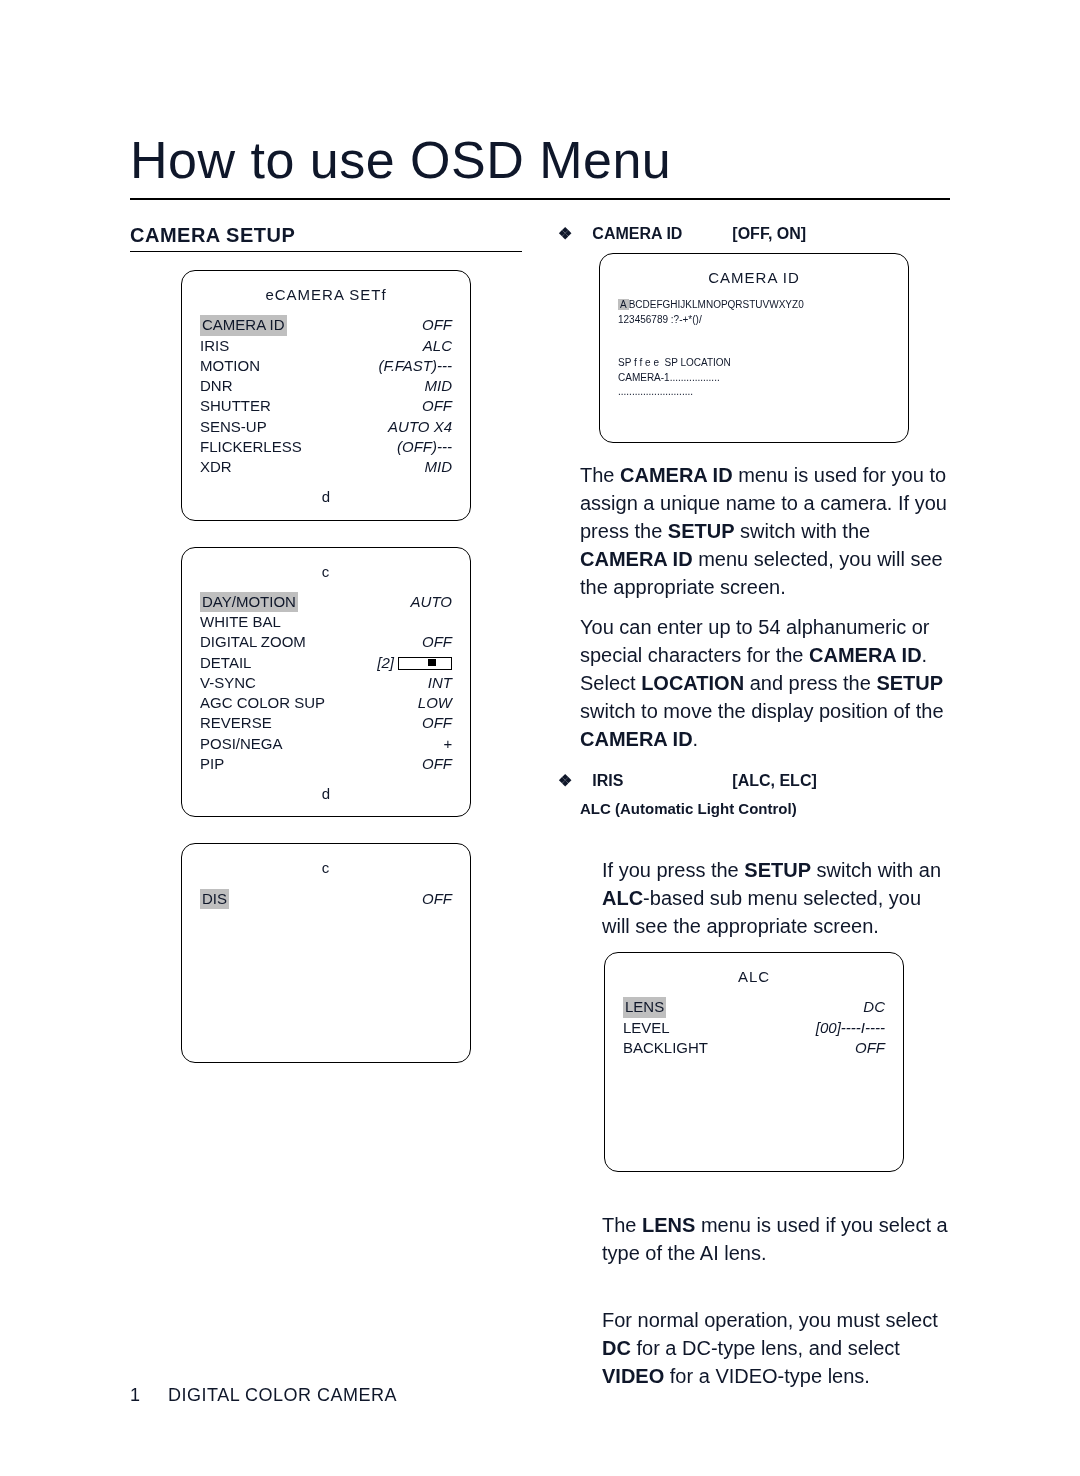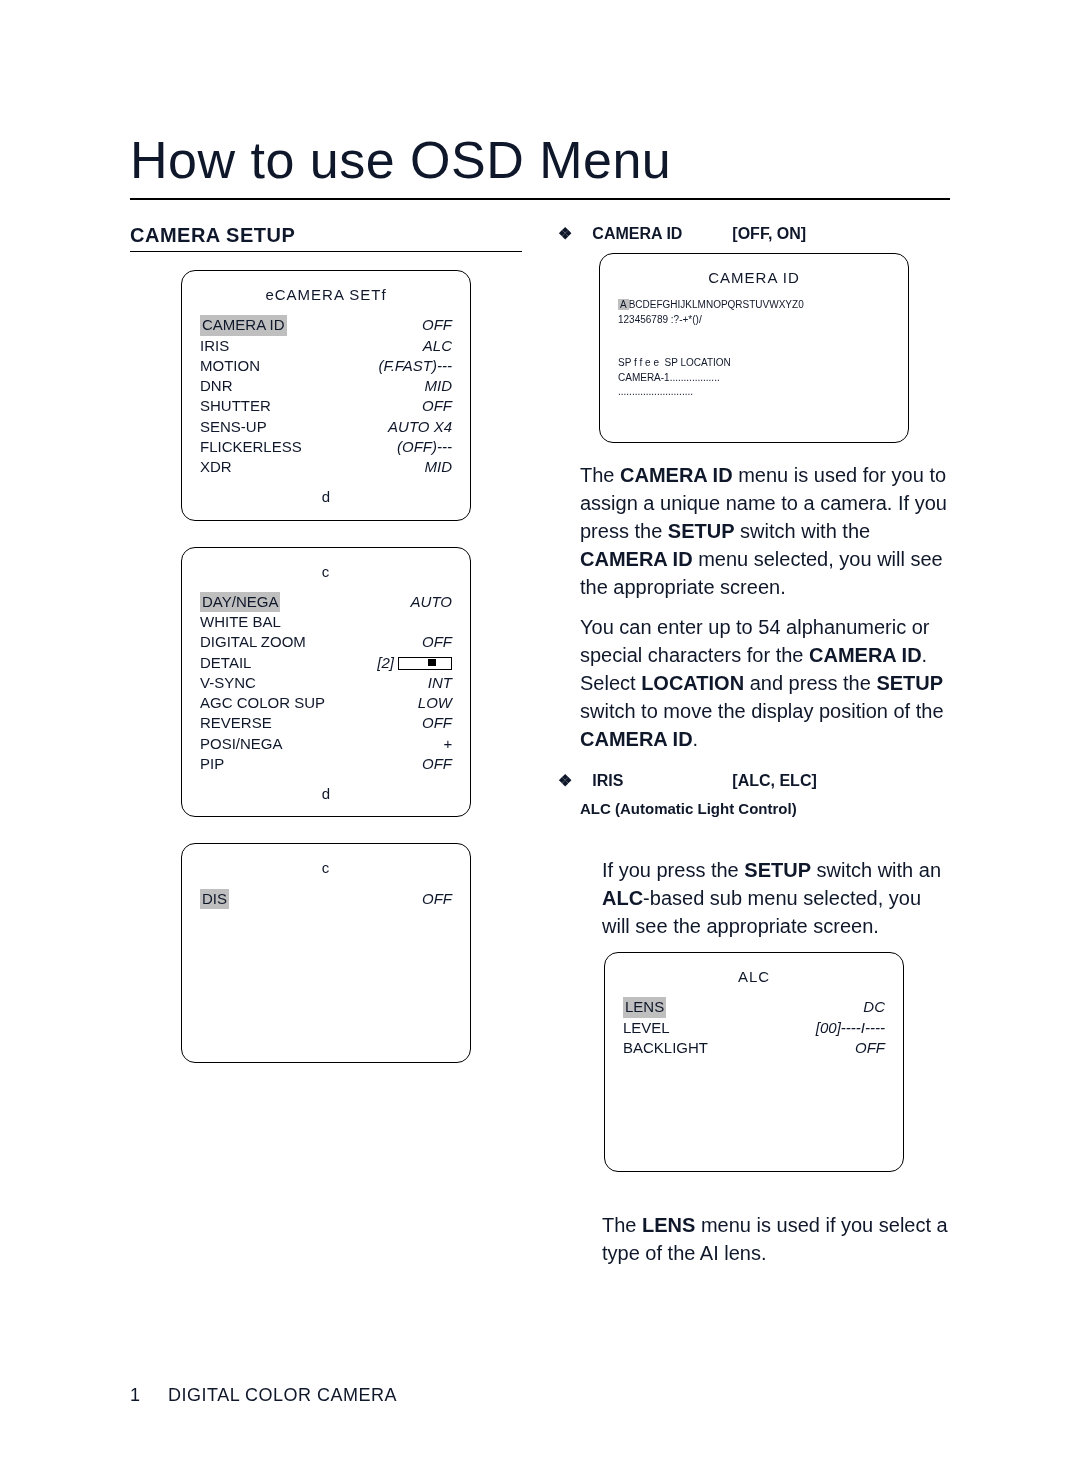--- a/index.html
+++ b/index.html
@@ -130,21 +130,21 @@
         <div class="osd-row">
             <span class="l">XDR</span>
             <span class="r">MID</span>
           </div>
         <div class="osd-foot">d</div>
       </div>
 
       <div class="osd-box">
         <div class="osd-title">c</div>
         <div class="osd-row hl">
-            <span class="l">DAY/NEGA</span>
+            <span class="l">DAY/MOTION</span>
             <span class="r">AUTO</span>
           </div>
         <div class="osd-row">
             <span class="l">WHITE BAL</span>
             <span class="r"></span>
           </div>
         <div class="osd-row">
             <span class="l">DIGITAL ZOOM</span>
             <span class="r">OFF</span>
           </div>
@@ -235,20 +235,23 @@
             <span class="r">[00]----I----</span>
           </div>
         <div class="osd-row">
             <span class="l">BACKLIGHT</span>
             <span class="r">OFF</span>
           </div>
       </div>
 
       <p class="body-p indent2">
         <span>The </span><span class="b">LENS</span><span> menu is used if you select a type of the AI lens.</span>
+      </p>
+      <p class="body-p indent2">
+        <span>For normal operation, you must select </span><span class="b">DC</span><span> for a DC-type lens, and select </span><span class="b">VIDEO</span><span> for a VIDEO-type lens.</span>
       </p>
 
     </div>
   </div>
 
   <div class="footer">
     <span class="pn">1</span>
     <span>DIGITAL COLOR CAMERA</span>
   </div>
 </div>

